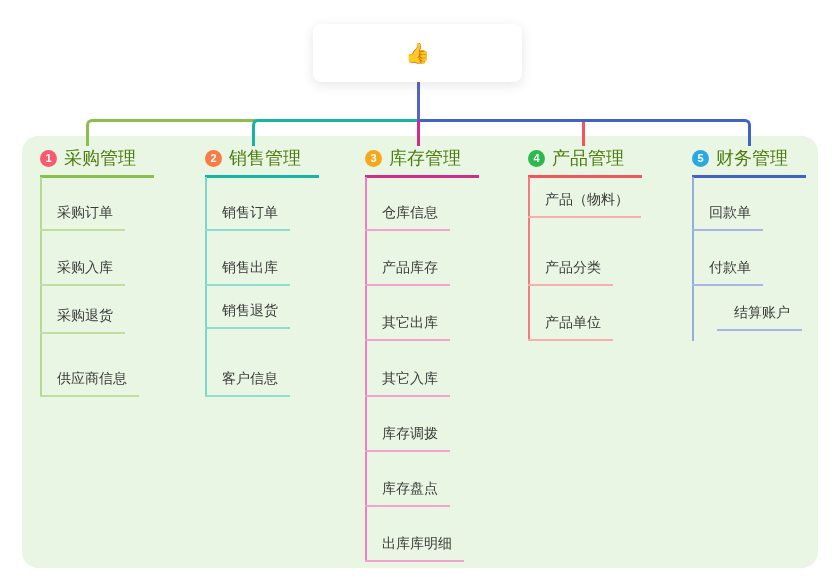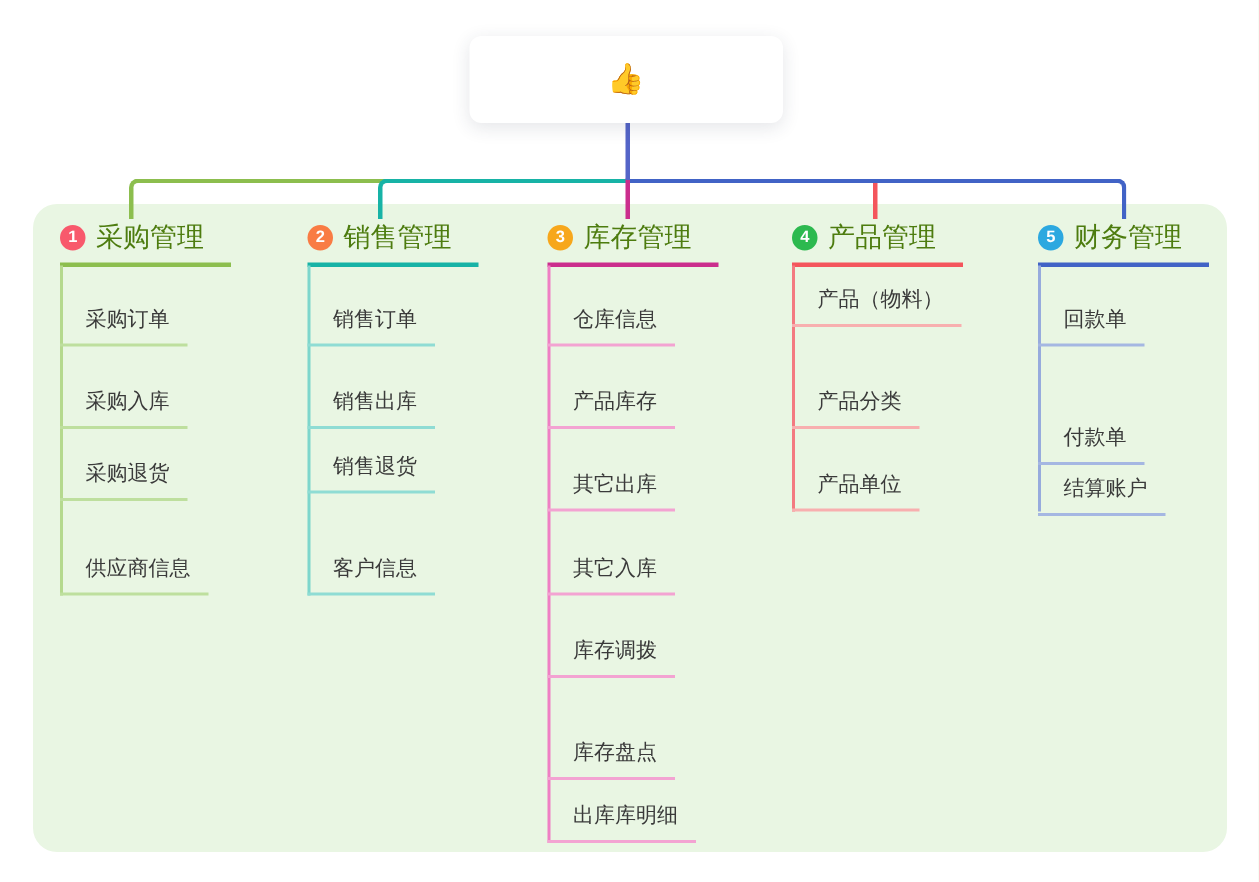--- a/index.html
+++ b/index.html
@@ -87,36 +87,36 @@
     <div class="branch-title" style="border-bottom-color: rgb(203, 46, 141);">
       <span class="badge" style="background: rgb(247, 167, 28);">3</span>
       <span class="branch-label">库存管理</span>
     </div>
     <div class="trunk" style="background: rgb(239, 127, 196); top: 41px; height: 385.2px;"></div>
   <div class="child" style="top: 65px;"><span class="child-label" style="border-bottom-color: rgb(243, 163, 210);">仓库信息</span></div>
       <div class="child" style="top: 120.2px; text-align: right;"><span class="child-label" style="border-bottom-color: rgb(243, 163, 210);">产品库存</span></div>
       <div class="child" style="top: 175.4px;"><span class="child-label" style="border-bottom-color: rgb(243, 163, 210);">其它出库</span></div>
       <div class="child" style="top: 230.6px;"><span class="child-label" style="border-bottom-color: rgb(243, 163, 210);">其它入库</span></div>
       <div class="child" style="top: 285.8px;"><span class="child-label" style="border-bottom-color: rgb(243, 163, 210);">库存调拨</span></div>
-      <div class="child" style="top: 354px;"><span class="child-label" style="border-bottom-color: rgb(243, 163, 210);">库存盘点</span></div>
+      <div class="child" style="top: 341px;"><span class="child-label" style="border-bottom-color: rgb(243, 163, 210);">库存盘点</span></div>
       <div class="child" style="top: 396.2px;"><span class="child-label" style="border-bottom-color: rgb(243, 163, 210);">出库库明细</span></div>
     </div>
     <div class="branch" style="left: 528px;">
     <div class="branch-title" style="border-bottom-color: rgb(244, 85, 92);">
       <span class="badge" style="background: rgb(44, 185, 79);">4</span>
       <span class="branch-label">产品管理</span>
     </div>
     <div class="trunk" style="background: rgb(243, 122, 128); top: 41px; height: 164.4px;"></div>
   <div class="child" style="top: 52px;"><span class="child-label" style="border-bottom-color: rgb(248, 175, 175);">产品（物料）</span></div>
       <div class="child" style="top: 120.2px;"><span class="child-label" style="border-bottom-color: rgb(248, 175, 175);">产品分类</span></div>
       <div class="child" style="top: 175.4px;"><span class="child-label" style="border-bottom-color: rgb(248, 175, 175);">产品单位</span></div>
     </div>
     <div class="branch" style="left: 692px;">
     <div class="branch-title" style="border-bottom-color: rgb(65, 99, 198);">
       <span class="badge" style="background: rgb(44, 168, 224);">5</span>
       <span class="branch-label">财务管理</span>
     </div>
     <div class="trunk" style="background: rgb(151, 171, 221); top: 41px; height: 164.4px;"></div>
   <div class="child" style="top: 65px;"><span class="child-label" style="border-bottom-color: rgb(165, 183, 226);">回款单</span></div>
-      <div class="child" style="top: 120.2px; margin-top: 24px;"><span class="child-label" style="border-bottom-color: rgb(165, 183, 226);">付款单</span></div>
-      <div class="child" style="top: 178px;"><span class="child-label" style="border-bottom-color: rgb(165, 183, 226);">结算账户</span></div>
+      <div class="child" style="top: 120.2px;"><span class="child-label" style="border-bottom-color: rgb(165, 183, 226);">付款单</span></div>
+      <div class="child" style="top: 165px; margin-left: 25px;"><span class="child-label" style="border-bottom-color: rgb(165, 183, 226);">结算账户</span></div>
     </div>
   </div>
 
 </body></html>

